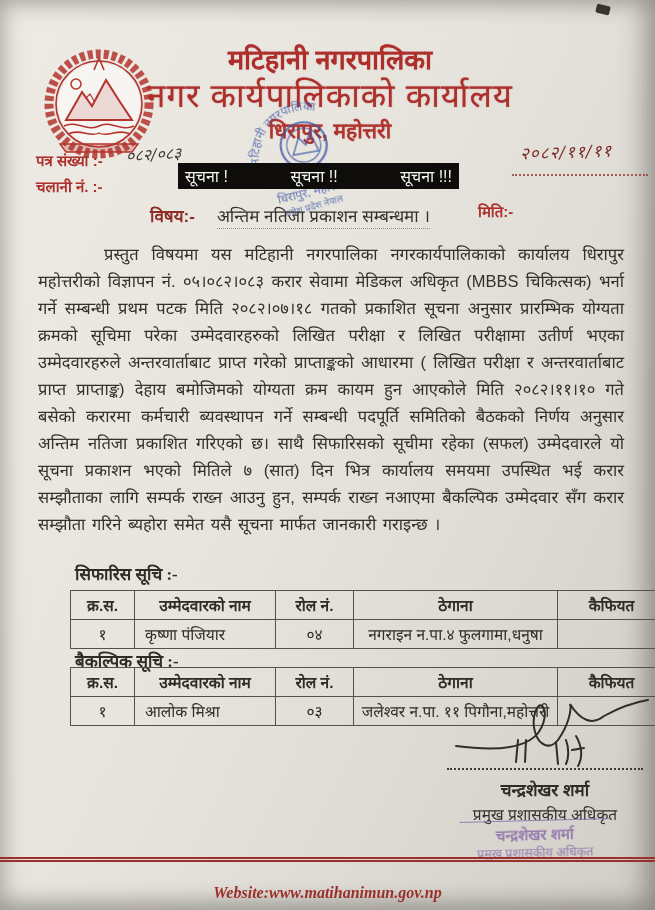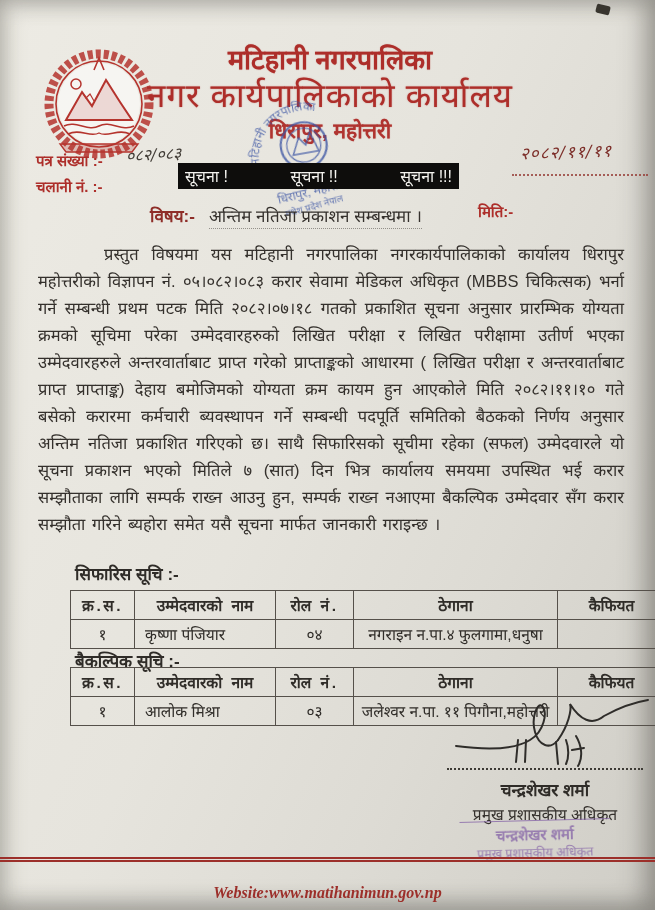--- a/index.html
+++ b/index.html
@@ -20,31 +20,31 @@
   .meta-label{font-size:15px;font-weight:bold;color:#ad2e2a;}
   .hand{font-family:"DejaVu Serif","Liberation Serif",serif;font-style:italic;}
   .ref-val{left:126px;top:143px;font-size:16px;color:#413c36;transform:rotate(-3deg);}
   .date-val{left:520px;top:140px;font-size:17px;color:#7d2f2a;transform:rotate(-2deg);letter-spacing:1px;}
   .date-dots{left:512px;top:156px;width:136px;height:18px;border-bottom:2px dotted rgba(150,60,54,.8);}
   
   .notice{left:178px;top:163px;width:281px;height:26px;background:#0e0d0c;color:#f4f3ef;
     display:flex;justify-content:space-between;align-items:center;padding:4px 7px;box-sizing:border-box;font-size:16px;}
   
   .subject{left:150px;top:204px;font-size:17px;color:#34302c;}
-  .subject .lbl{color:#8e2d28;font-weight:bold;margin-right:14px;}
+  .subject .lbl{color:#8e2d28;font-weight:bold;margin-right:22px;}
   .subject .txt{border-bottom:1px dotted rgba(62,58,52,.5);padding-bottom:2px;}
   
   .body-par{left:38px;top:241px;width:586px;font-size:16.5px;line-height:27px;color:#34302c;
     text-align:justify;text-indent:66px;word-spacing:2px;}
   
-  .sec-title{font-size:17px;font-weight:600;color:#2f2c28;}
+  .sec-title{font-size:17px;font-weight:600;color:#2f2c28;font-family:Liberation Serif, serif;}
   
   table.tbl{position:absolute;left:70px;width:540px;border-collapse:collapse;table-layout:fixed;}
   .tbl th,.tbl td{border:1.6px solid #55504a;height:26px;padding:1px 5px;font-size:15.5px;color:#302d29;overflow:hidden;white-space:nowrap;}
-  .tbl th{font-weight:bold;text-align:center;font-family:Liberation Mono, monospace;}
+  .tbl th{font-weight:bold;text-align:center;}
   .tbl td{text-align:center;}
   .tbl td.name{text-align:left;padding-left:10px;}
   .c0{width:53px;}.c1{width:130px;}.c2{width:67px;}.c3{width:193px;}.c4{width:97px;}
   
   .sig-line{left:447px;top:744px;width:196px;height:24px;border-bottom:2px dotted #3d3a35;}
   .sig-name{left:428px;top:778px;width:234px;font-size:17px;font-weight:600;color:#2f2c28;}
   .sig-title{left:420px;top:803px;width:250px;font-size:15.5px;color:#34302c;}
   
   .ostamp{left:412px;top:820px;width:246px;text-align:center;color:#8766a8;opacity:.8;transform:rotate(-1.5deg);filter:blur(.3px);}
   .ostamp .bar{width:150px;height:0;border-top:1.5px solid #8766a8;margin:0 auto 3px auto;}

